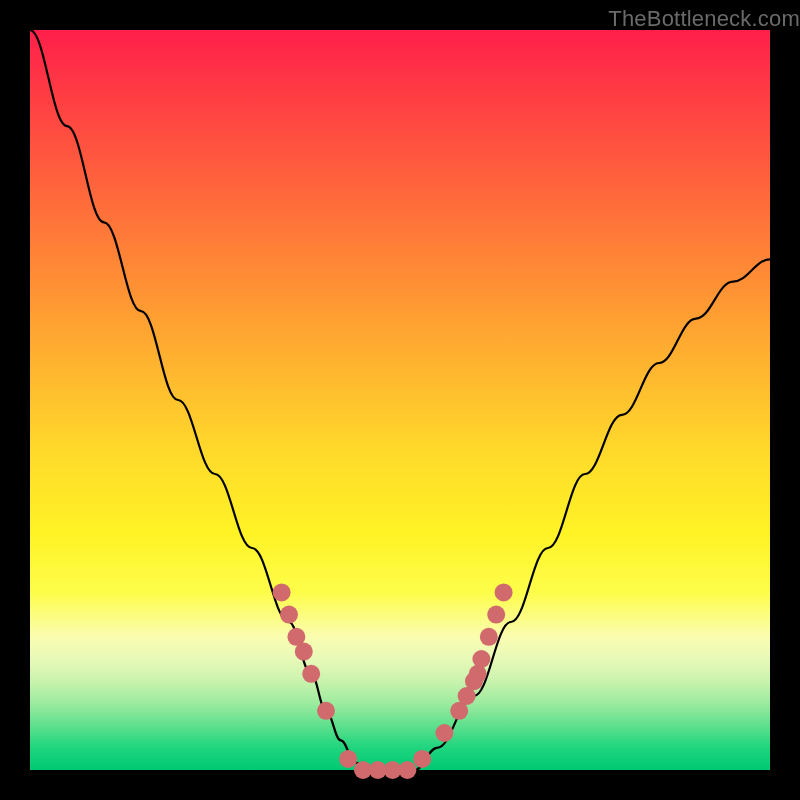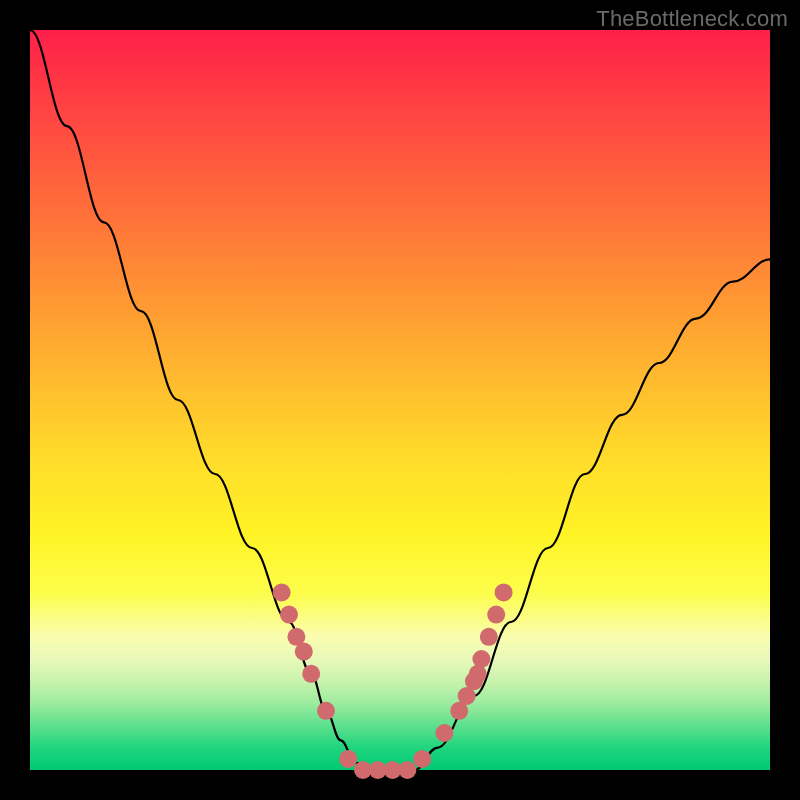--- a/index.html
+++ b/index.html
@@ -33,21 +33,21 @@
       #c9f3ad 88%,
       #9ceb9e 91%,
       #5ee08d 94%,
       #1fd57e 97%,
       #00c973 100%
     );
   }
   .watermark {
     position: absolute;
     top: 6px;
-    right: 12px;
+    right: 0;
     color: #6a6a6a;
     font-size: 22px;
     letter-spacing: 0.2px;
     z-index: 10;
   }
   svg.plot {
     position: absolute;
     left: 0; top: 0;
     width: 740px;
     height: 740px;

